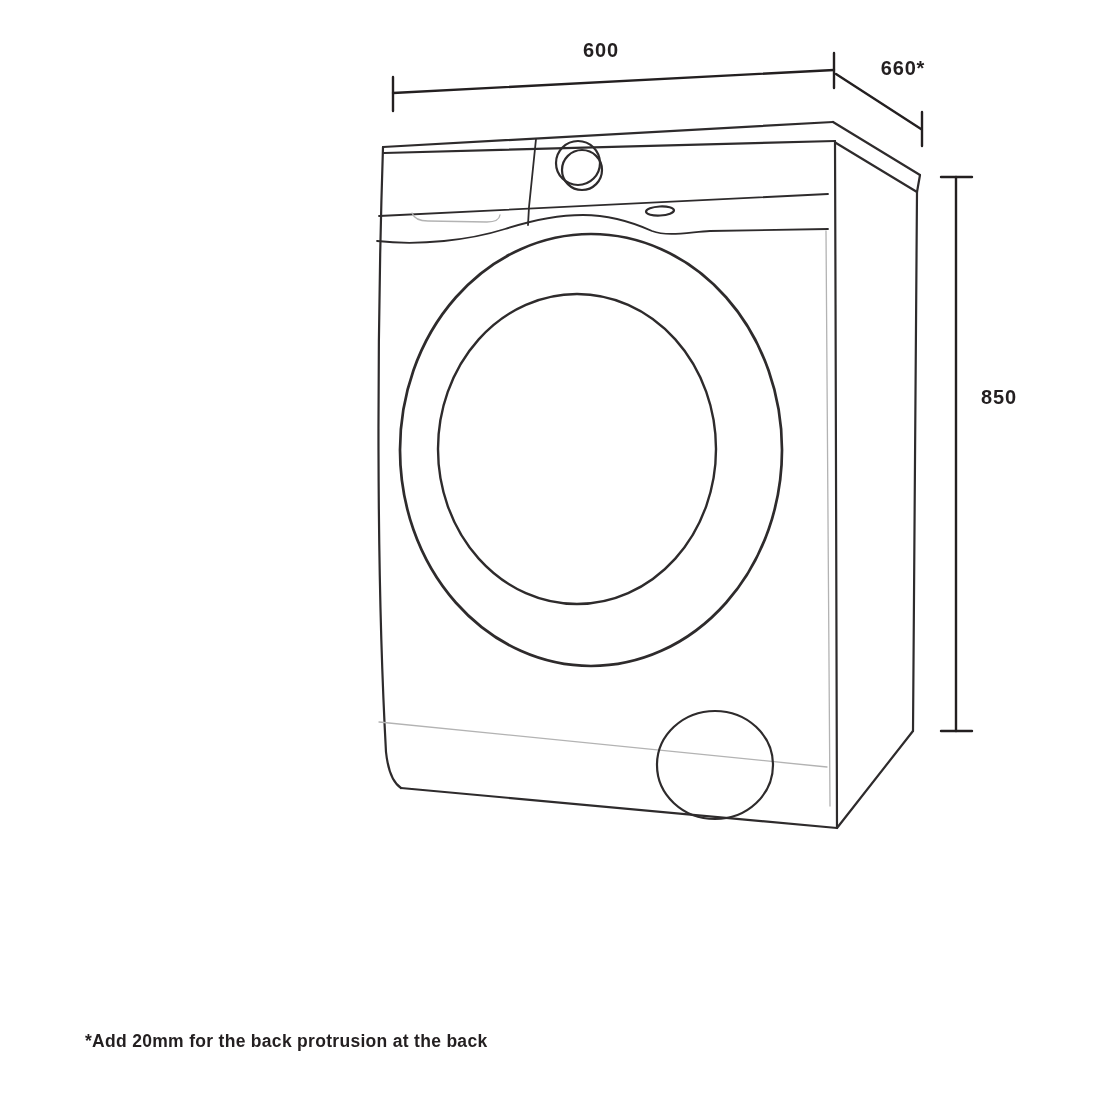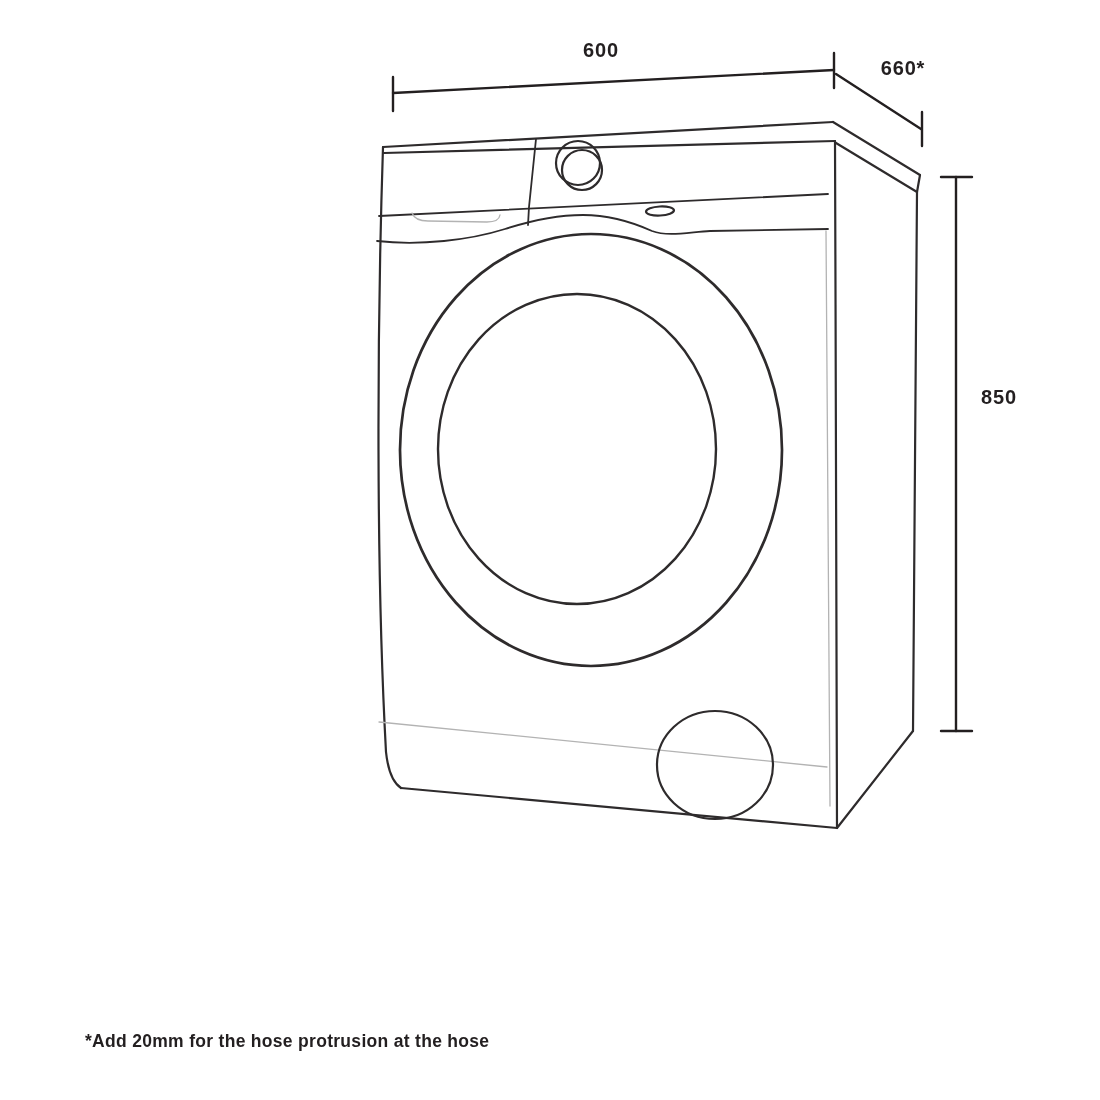--- a/index.html
+++ b/index.html
@@ -117,14 +117,14 @@
 
       <g>
         <path class="dim-line" d="M956,177 L956,731"></path>
         <path class="dim-line" d="M941,177 L972,177"></path>
         <path class="dim-line" d="M941,731 L972,731"></path>
         <text class="dim-label" x="999" y="404" text-anchor="middle">850</text>
       </g>
     </g>
   </svg>
 
-  <p class="footnote">*Add 20mm for the hose protrusion at the hose</p>
+  <p class="footnote">*Add 20mm for the back protrusion at the back</p>
 </div>
 
 </body></html>

